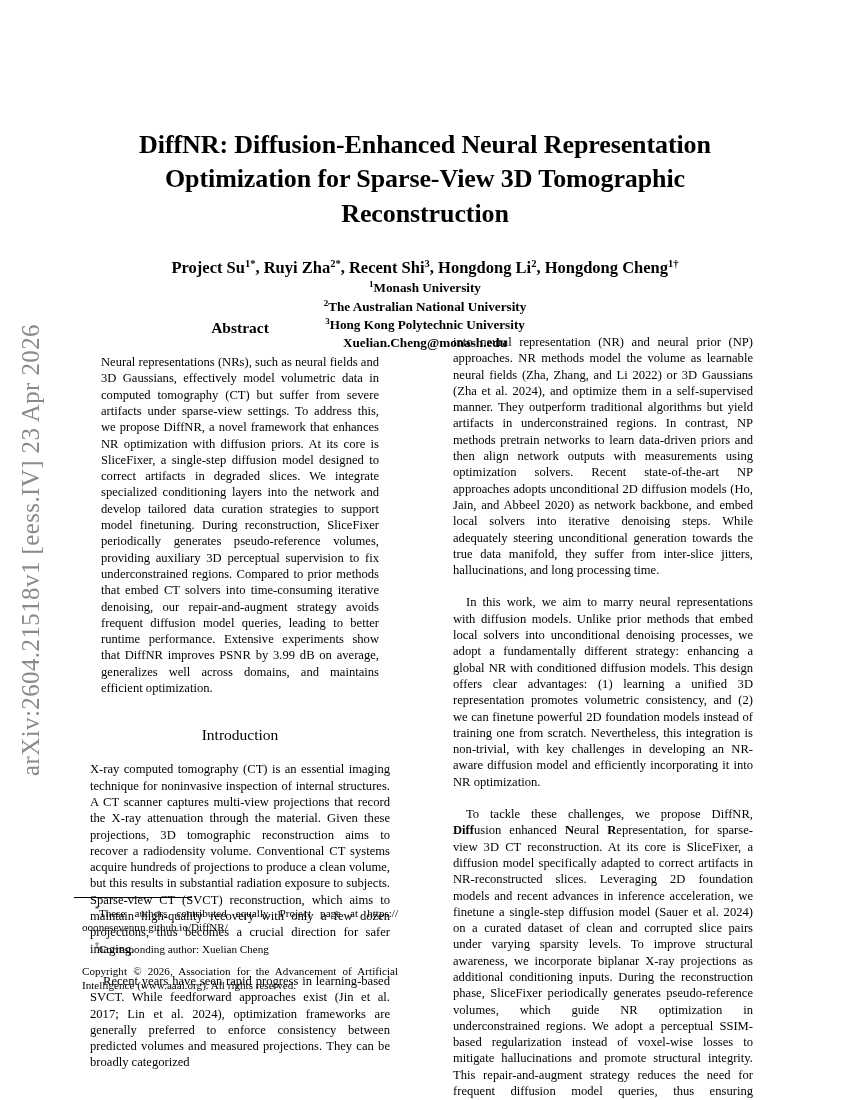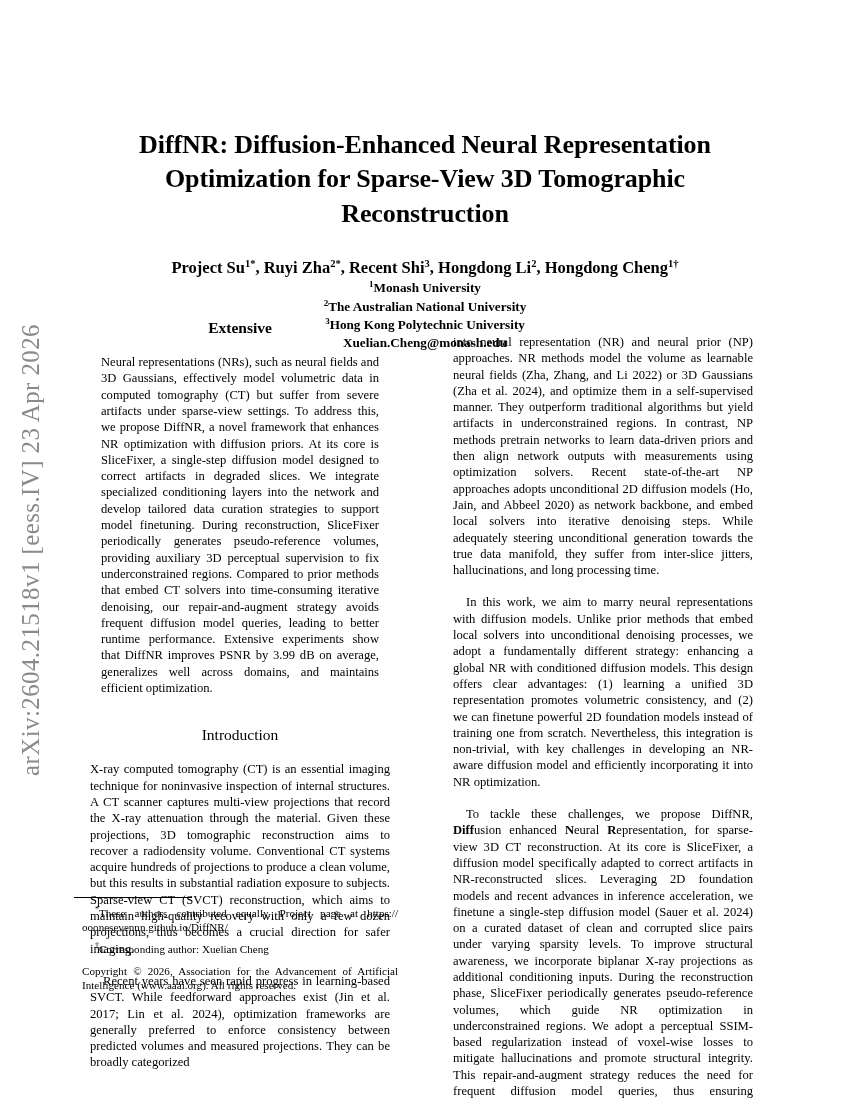--- a/index.html
+++ b/index.html
@@ -157,21 +157,21 @@
 
     <div class="affils">
       <div><sup>1</sup><span>Monash University</span></div>
       <div><sup>2</sup><span>The Australian National University</span></div>
       <div><sup>3</sup><span>Hong Kong Polytechnic University</span></div>
       <div class="email">Xuelian.Cheng@monash.edu</div>
     </div>
   </div>
 
   <div class="col col-left">
-    <div class="section-head">Extensive</div>
+    <div class="section-head">Abstract</div>
     <div class="abstract-body">
       <p>Neural representations (NRs), such as neural fields and 3D Gaussians, effectively model volumetric data in computed tomography (CT) but suffer from severe artifacts under sparse-view settings. To address this, we propose DiffNR, a novel framework that enhances NR optimization with diffusion priors. At its core is SliceFixer, a single-step diffusion model designed to correct artifacts in degraded slices. We integrate specialized conditioning layers into the network and develop tailored data curation strategies to support model finetuning. During reconstruction, SliceFixer periodically generates pseudo-reference volumes, providing auxiliary 3D perceptual supervision to fix underconstrained regions. Compared to prior methods that embed CT solvers into time-consuming iterative denoising, our repair-and-augment strategy avoids frequent diffusion model queries, leading to better runtime performance. Extensive experiments show that DiffNR improves PSNR by 3.99 dB on average, generalizes well across domains, and maintains efficient optimization.</p>
     </div>
 
     <div class="intro-head">Introduction</div>
     <p>X-ray computed tomography (CT) is an essential imaging technique for noninvasive inspection of internal structures. A CT scanner captures multi-view projections that record the X-ray attenuation through the material. Given these projections, 3D tomographic reconstruction aims to recover a radiodensity volume. Conventional CT systems acquire hundreds of projections to produce a clean volume, but this results in substantial radiation exposure to subjects. Sparse-view CT (SVCT) reconstruction, which aims to maintain high-quality recovery with only a few dozen projections, thus becomes a crucial direction for safer imaging.</p>
     <p class="indent">Recent years have seen rapid progress in learning-based SVCT. While feedforward approaches exist (Jin et al. 2017; Lin et al. 2024), optimization frameworks are generally preferred to enforce consistency between predicted volumes and measured projections. They can be broadly categorized</p>
   </div>
 
   <div class="col col-right">

